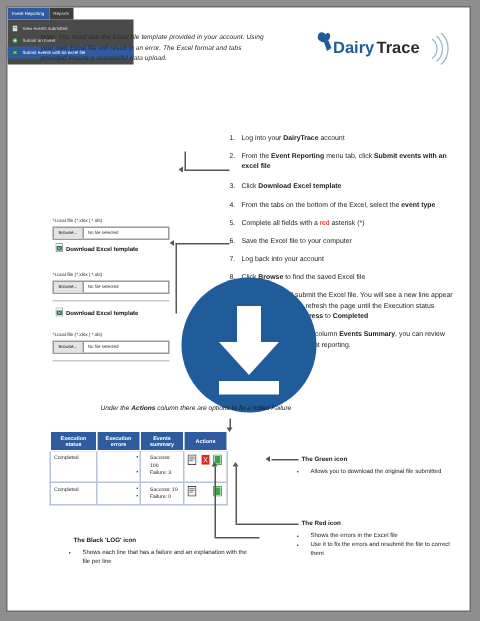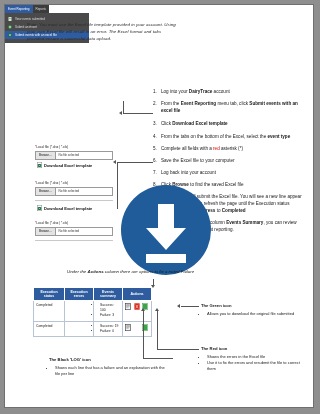--- a/index.html
+++ b/index.html
@@ -113,20 +113,35 @@
 </style>
 </head>
 <body>
 
 <div class="page">
 
   <div class="hdr">
     <div class="note">Note: You must use the Excel file template provided in your account. Using your own Excel file will result in an error. The Excel format and tabs provided ensure a successful data upload.</div>
   </div>
 
+  <div class="logo">
+    <svg width="96" height="26" viewBox="0 0 192 52" xmlns="http://www.w3.org/2000/svg">
+      <g fill="#1F5C99">
+        <path d="M8 14 C6 6, 14 2, 18 8 C20 4, 26 6, 24 12 C22 18, 14 22, 8 14 Z"></path>
+        <path d="M16 18 L20 30 L26 26 L22 16 Z"></path>
+      </g>
+      <text x="28" y="32" font-family="Liberation Sans, sans-serif" font-size="22" font-weight="bold" fill="#1F5C99">Dairy</text>
+      <text x="86" y="32" font-family="Liberation Sans, sans-serif" font-size="22" font-weight="bold" fill="#2b2b2b">Trace</text>
+      <g fill="none" stroke="#8fb4d6" stroke-width="1.6">
+        <path d="M160 14 A16 16 0 0 1 160 40"></path>
+        <path d="M166 10 A22 22 0 0 1 166 44"></path>
+        <path d="M172 6 A28 28 0 0 1 172 48"></path>
+      </g>
+    </svg>
+  </div>
 
   <div class="menu-shot">
     <div class="menu-tabs">
       <div class="mt active">
         <span>Event Reporting</span>
       </div>
       <div class="mt inact">
         <span>Reports</span>
       </div>
     </div>

